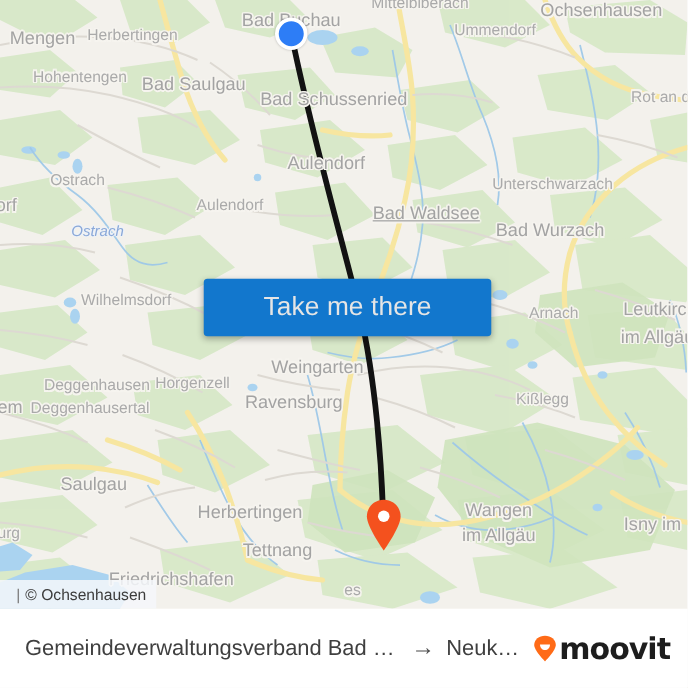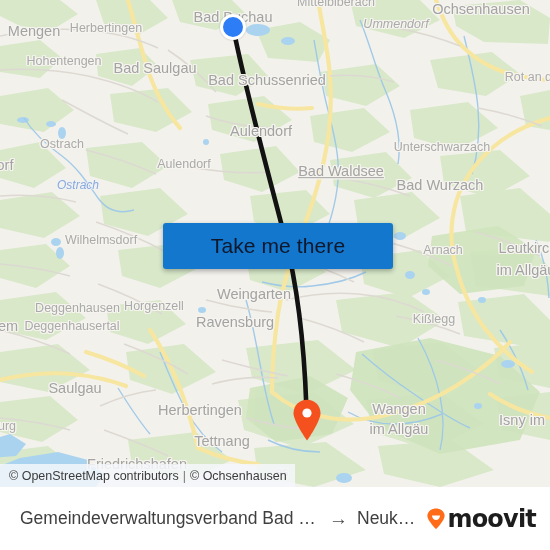--- a/index.html
+++ b/index.html
@@ -69,21 +69,21 @@
   }
 
   
   #take-me-there {
     position: absolute;
     left: 163px; top: 223px;
     width: 230px; height: 46px;
     background: #1277cd;
     border: none;
     border-radius: 3px;
-    color: #0f172a;
+    color: #e5e5e5;
     font-size: 21px;
     font-family: "Liberation Sans", sans-serif;
     letter-spacing: .1px;
     cursor: pointer;
     box-shadow: 0 2px 5px rgba(0,0,0,.30);
     display: flex;
     align-items: center;
     justify-content: center;
   }
 
@@ -314,21 +314,21 @@
     </svg>
 
     <div id="map-labels">
         <div class="lbl s-lg" style="left: 34px; top: 32px;">Mengen</div>
         <div class="lbl s-md" style="left: 106px; top: 29px;">Herbertingen</div>
         <div class="lbl s-md" style="left: 64px; top: 62px;">Hohentengen</div>
         <div class="lbl s-lg" style="left: 155px; top: 69px;">Bad Saulgau</div>
         <div class="lbl s-lg" style="left: 233px; top: 18px;">Bad Buchau</div>
         <div class="lbl s-lg" style="left: 267px; top: 81px;">Bad Schussenried</div>
         <div class="lbl s-md" style="left: 336px; top: 3px;">Mittelbiberach</div>
-        <div class="lbl s-md" style="left: 396px; top: 25px; font-style: italic;">Ummendorf</div>
+        <div class="lbl s-md" style="left: 396px; top: 25px;">Ummendorf</div>
         <div class="lbl s-lg" style="left: 481px; top: 10px;">Ochsenhausen</div>
         <div class="lbl s-md" style="left: 534px; top: 78px;">Rot an der</div>
         <div class="lbl s-md" style="left: 62px; top: 145px;">Ostrach</div>
         <div class="lbl water" style="left: 78px; top: 185px;">Ostrach</div>
         <div class="lbl s-md" style="left: 184px; top: 165px;">Aulendorf</div>
         <div class="lbl s-lg" style="left: 261px; top: 132px;">Aulendorf</div>
         <div class="lbl s-lg" style="left: 341px; top: 172px; text-decoration: underline;">Bad Waldsee</div>
         <div class="lbl s-md" style="left: 442px; top: 148px;">Unterschwarzach</div>
         <div class="lbl s-lg" style="left: 440px; top: 186px;">Bad Wurzach</div>
         <div class="lbl s-lg" style="left: 5px; top: 166px;">orf</div>
@@ -361,21 +361,20 @@
         <path d="M15,41.5 C15,41.5 28.5,22.5 28.5,14.2 C28.5,6.6 22.5,0.8 15,0.8 C7.5,0.8 1.5,6.6 1.5,14.2 C1.5,22.5 15,41.5 15,41.5 Z" fill="#f4511e"></path>
         <circle cx="15" cy="14" r="4.6" fill="#ffffff"></circle>
       </svg>
     </div>
 
     <button id="take-me-there">
       <span>Take me there</span>
     </button>
 
     <div id="attribution">
-      <span>© OpenStreetMap contributors</span>
       <span class="sep">|</span>
       <span>© Ochsenhausen</span>
     </div>
   </div>
 
   <div id="bottom-bar">
     <span class="trip-text" id="trip-origin">Gemeindeverwaltungsverband Bad Buch...</span>
     <span class="trip-arrow">→</span>
     <span class="trip-text" id="trip-dest">Neukir...</span>
 

